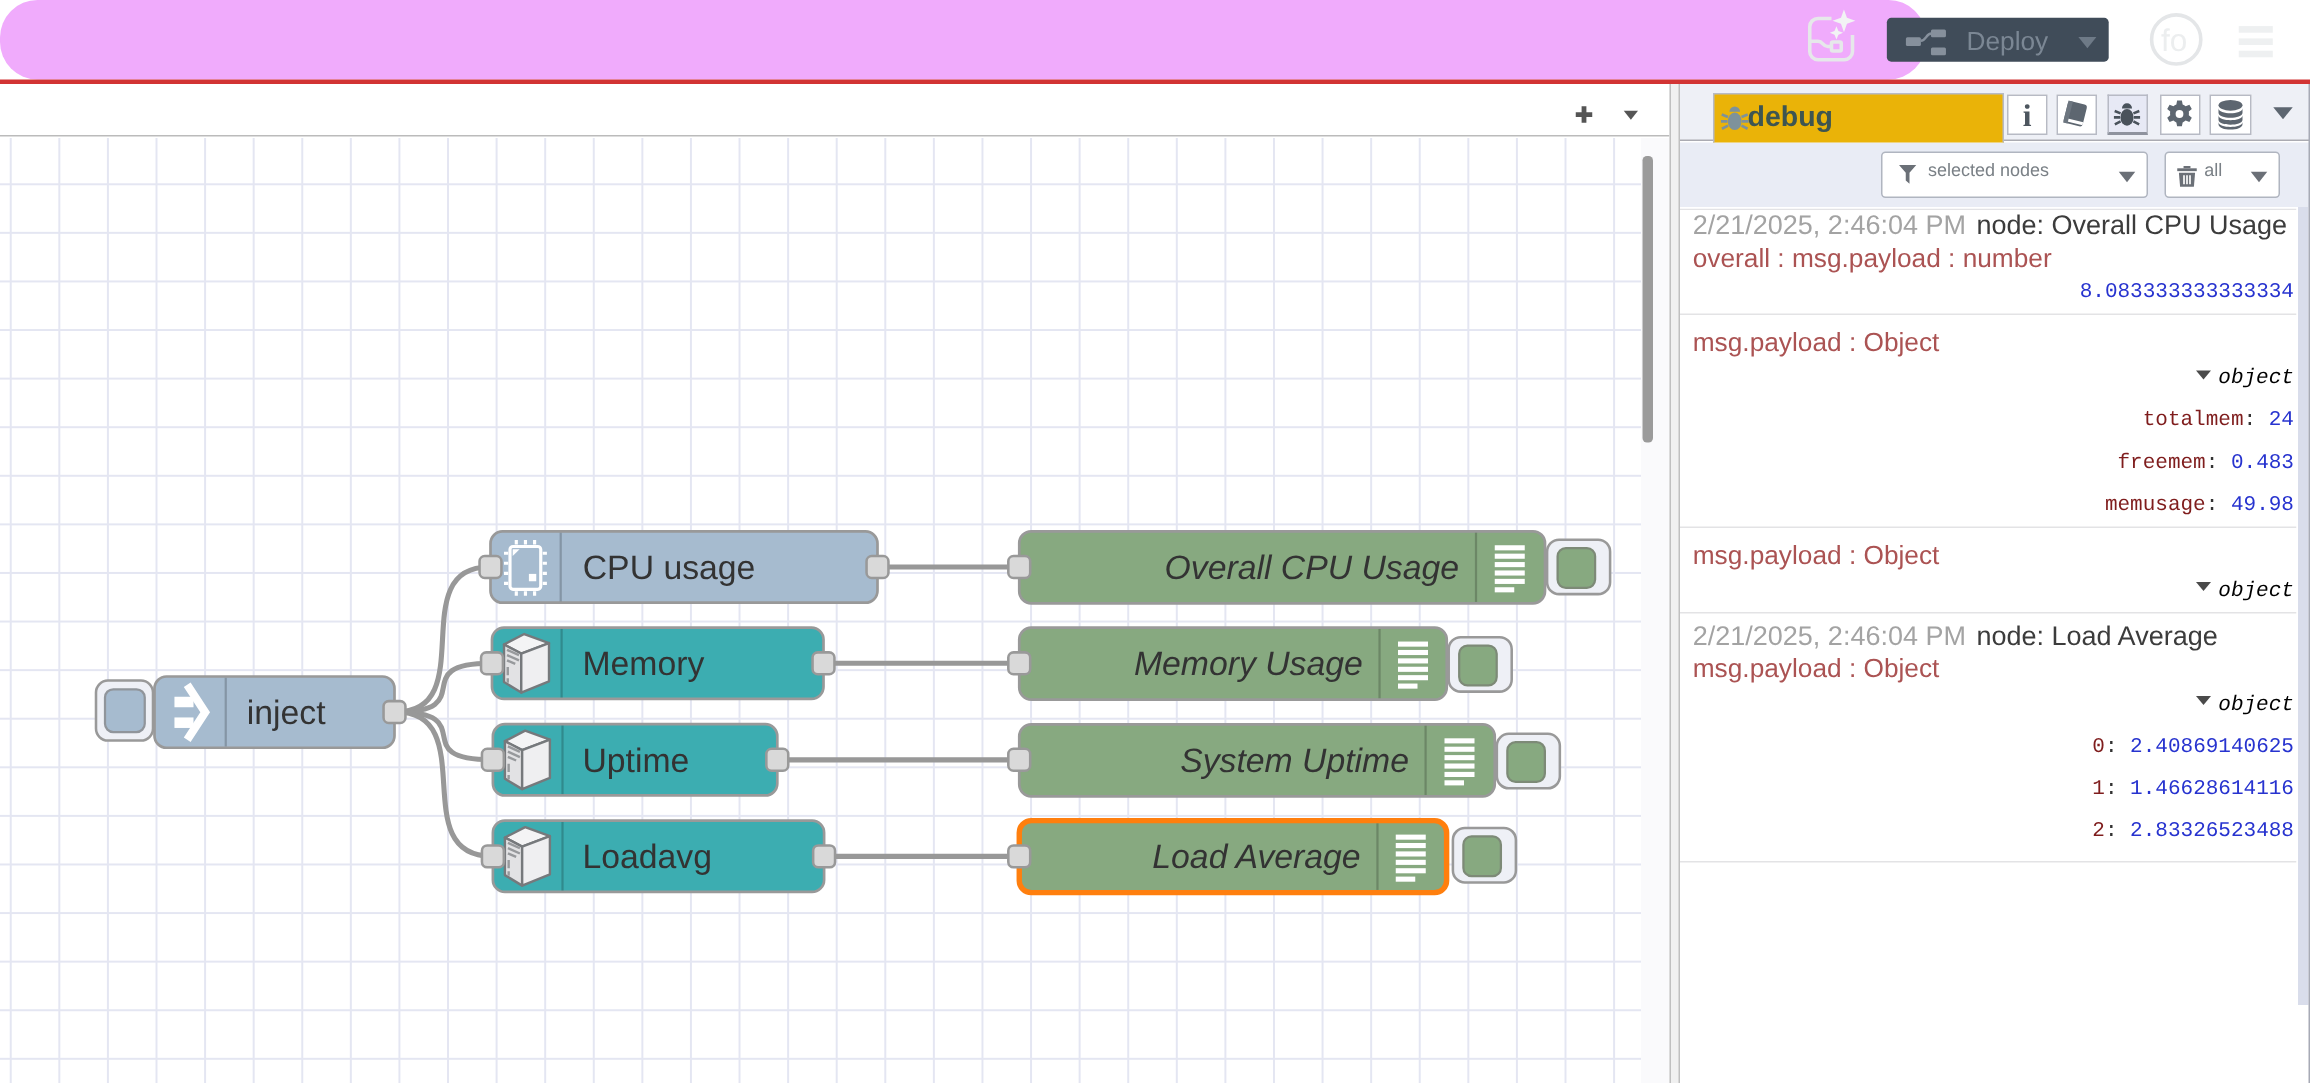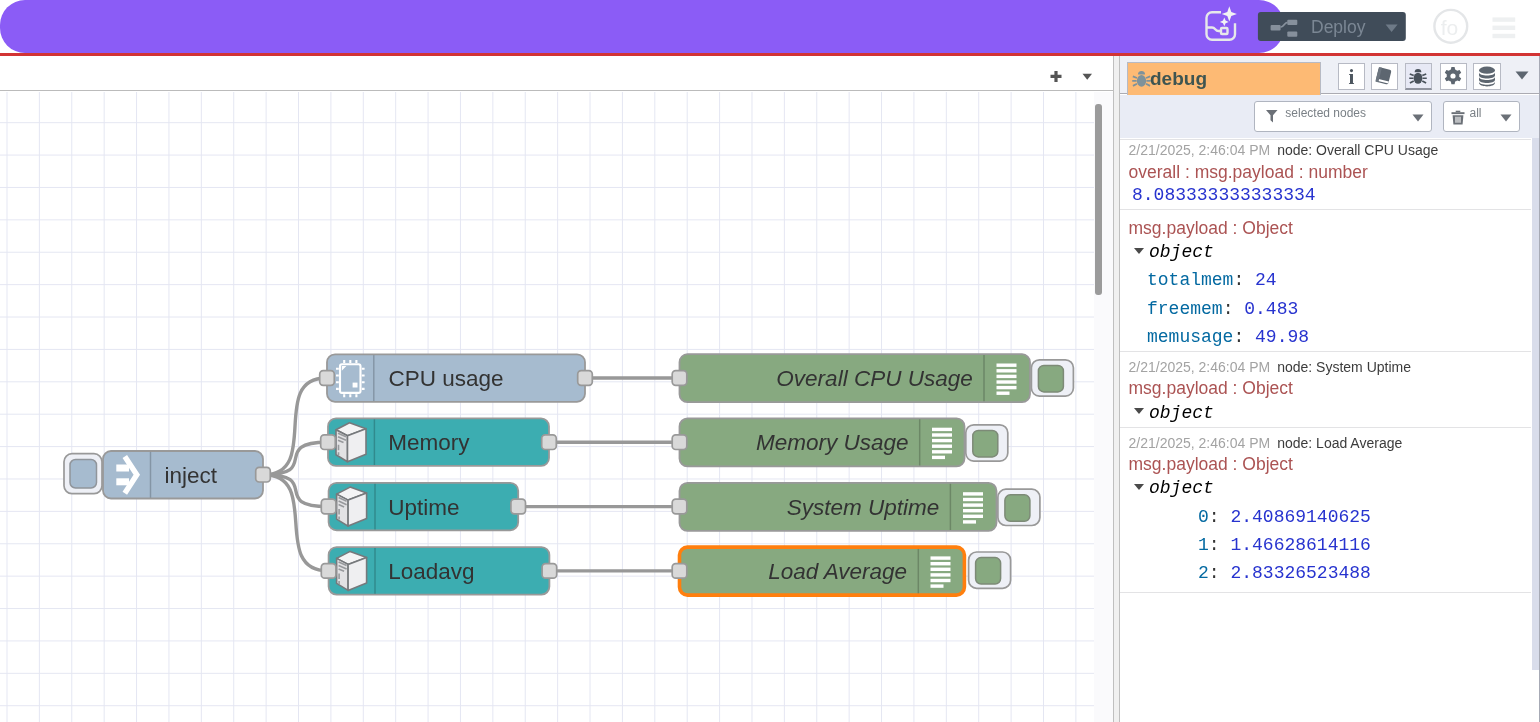--- a/index.html
+++ b/index.html
@@ -1,59 +1,59 @@
 <!DOCTYPE html>
 <html><head>
 <meta charset="utf-8">
 <style>
   * { margin:0; padding:0; box-sizing:border-box; }
   html,body { width:1540px; height:722px; overflow:hidden; background:#fff;
     font-family:"Liberation Sans", sans-serif; }
-  #header { position:absolute; left:0; top:0; width:1284px; height:53px; background:#8b5cf6;border-radius:25px; }
+  #header { position:absolute; left:0; top:0; width:1284px; height:53px; background:#f0abfc;border-radius:25px; }
   #redline { position:absolute; left:0; top:53px; width:1540px; height:3px; background:#d23434; }
   #canvas { position:absolute; left:0; top:56px; width:1113px; height:666px; background:#fff; }
   #topstrip { position:absolute; left:0; top:0; width:1113px; height:35px; background:#fff; border-bottom:1.5px solid #bbbbbb; }
   #grid { position:absolute; left:0; top:36px; width:1094px; height:630px;
     background-image:
       linear-gradient(to right, #e4e6f2 0, #e4e6f2 1px, transparent 1px),
       linear-gradient(to bottom, #e4e6f2 0, #e4e6f2 1px, transparent 1px);
     background-size:32.4px 32.4px;
     background-position:6.5px 30.2px; }
   #gutter { position:absolute; left:1094px; top:36px; width:19px; height:630px; background:#fafafc; }
   #thumb { position:absolute; left:1095px; top:48px; width:6.5px; height:191px; background:#9b9b9b; border-radius:3px; }
   #flowsvg { position:absolute; left:0; top:0; }
   #separator { position:absolute; left:1113px; top:56px; width:6.5px; height:666px; background:#f0f0f0; border-left:1px solid #bfbfbf; border-right:1px solid #bfbfbf; }
   #sidebar { position:absolute; left:1119.5px; top:56px; width:420.5px; height:666px; background:#fff; }
   #tabrow { position:absolute; left:0; top:0; width:420.5px; height:37.5px; background:#eef0f6; border-bottom:1.5px solid #ababb2; }
-  #debugtab { position:absolute; left:7px; top:5.5px; width:194.5px; height:33.5px; background:#fdba74;
+  #debugtab { position:absolute; left:22px; top:5.5px; width:194.5px; height:33.5px; background:#eab308;
      border:1.5px solid #b7bac4; border-bottom:none; z-index:3; }
   #debugtab span { position:absolute; left:22.5px; top:5px; font-size:19px; font-weight:bold; color:#3e5551; }
   .tbtn { position:absolute; top:6.7px; width:27.5px; height:27px; background:#fff; border:1.5px solid #b7bac4; z-index:4; }
   .tbtn.active { background:#e7e9f5; border-bottom:2px solid #8f939e; }
   #filterrow { position:absolute; left:0; top:39px; width:420.5px; height:42.5px; background:#e9ecf5; }
   .fbtn { position:absolute; top:44.8px; height:31px; background:#fff; border:1.5px solid #b0b5c0; border-radius:3px;
      color:#7a8086; font-size:12px; }
   #messages { position:absolute; left:0; top:82.7px; width:411.8px; height:583.3px; background:#fff; overflow:hidden; }
   #sbscroll { position:absolute; left:412px; top:81.5px; width:7px; height:532px; background:#d9ddeb; }
   #sbedge { position:absolute; left:419.4px; top:0; width:1.2px; height:666px; background:#a7aab5; }
   .msg { border-bottom:1px solid #e3e3e5; padding:4px 2px 5.5px 9px; }
   .msg.m1 { padding-bottom:2px; }
   .msg.m1 .meta { top:-3px; }
   .msg.m1 .mpath { top:0.5px; }
   .msg.m1 .mrow { top:1px; }
   .msg.m3 { padding-bottom:5.5px; }
   .msg.m4 { padding-bottom:10.5px; }
   .msg.m1 .mrow { line-height:26.6px; }
-  .meta { font-size:14px; line-height:18.5px; white-space:nowrap; position:relative; top:2px; }
+  .meta { font-size:18px; line-height:18.5px; white-space:nowrap; position:relative; top:2px; }
   .ts { color:#a3a3a3; }
   .nodename { color:#3c3c3c; }
   .mpath { font-size:17.5px; line-height:18.5px; color:#ab5353; position:relative; top:4.5px; }
-  .mrow { font-family:"Liberation Mono", monospace; font-size:18px; line-height:28.2px; white-space:pre; color:#333; position:relative; top:5.5px; }
+  .mrow { font-family:"Liberation Mono", monospace; font-size:14px; line-height:28.2px; white-space:pre; color:#333; position:relative; top:5.5px;text-align:right; }
   .num { color:#2733cf; }
-  .key { color:#0369a1; }
+  .key { color:#7f1d1d; }
   .obj { font-style:italic; color:#000000; }
   .arr { font-style:italic; color:#707070; }
   .caret { display:inline-block; width:0; height:0; border-left:5px solid transparent; border-right:5px solid transparent; border-top:6.5px solid #4a4a4a; vertical-align:middle; margin-right:5px; position:relative; top:-2px;}
 </style>
 </head>
 <body>
 <div id="header">
   <svg width="1540" height="53" viewBox="0 0 1540 53">
 
     <g stroke="#e6e8ea" fill="none" stroke-width="2.4">
@@ -350,21 +350,20 @@
       <div class="mrow" style="padding-left:3.5px"><span class="num">8.083333333333334</span></div>
     </div>
     <div class="msg">
       <div class="mpath">msg.payload : Object</div>
       <div class="mrow" style="padding-left:5.5px"><span class="caret"></span><span class="obj">object</span></div>
       <div class="mrow" style="padding-left:18.5px"><span class="key">totalmem</span>: <span class="num">24</span></div>
       <div class="mrow" style="padding-left:18.5px"><span class="key">freemem</span>: <span class="num">0.483</span></div>
       <div class="mrow" style="padding-left:18.5px"><span class="key">memusage</span>: <span class="num">49.98</span></div>
     </div>
     <div class="msg m3">
-      <div class="meta"><span class="ts">2/21/2025, 2:46:04 PM</span><span class="nodename" style="margin-left:7px">node: System Uptime</span></div>
       <div class="mpath">msg.payload : Object</div>
       <div class="mrow" style="padding-left:5.5px"><span class="caret"></span><span class="obj">object</span></div>
     </div>
     <div class="msg m4">
       <div class="meta"><span class="ts">2/21/2025, 2:46:04 PM</span><span class="nodename" style="margin-left:7px">node: Load Average</span></div>
       <div class="mpath">msg.payload : Object</div>
       <div class="mrow" style="padding-left:5.5px"><span class="caret"></span><span class="obj">object</span></div>
       <div class="mrow" style="padding-left:69.5px"><span class="key">0</span>: <span class="num">2.40869140625</span></div>
       <div class="mrow" style="padding-left:69.5px"><span class="key">1</span>: <span class="num">1.46628614116</span></div>
       <div class="mrow" style="padding-left:69.5px"><span class="key">2</span>: <span class="num">2.83326523488</span></div>

